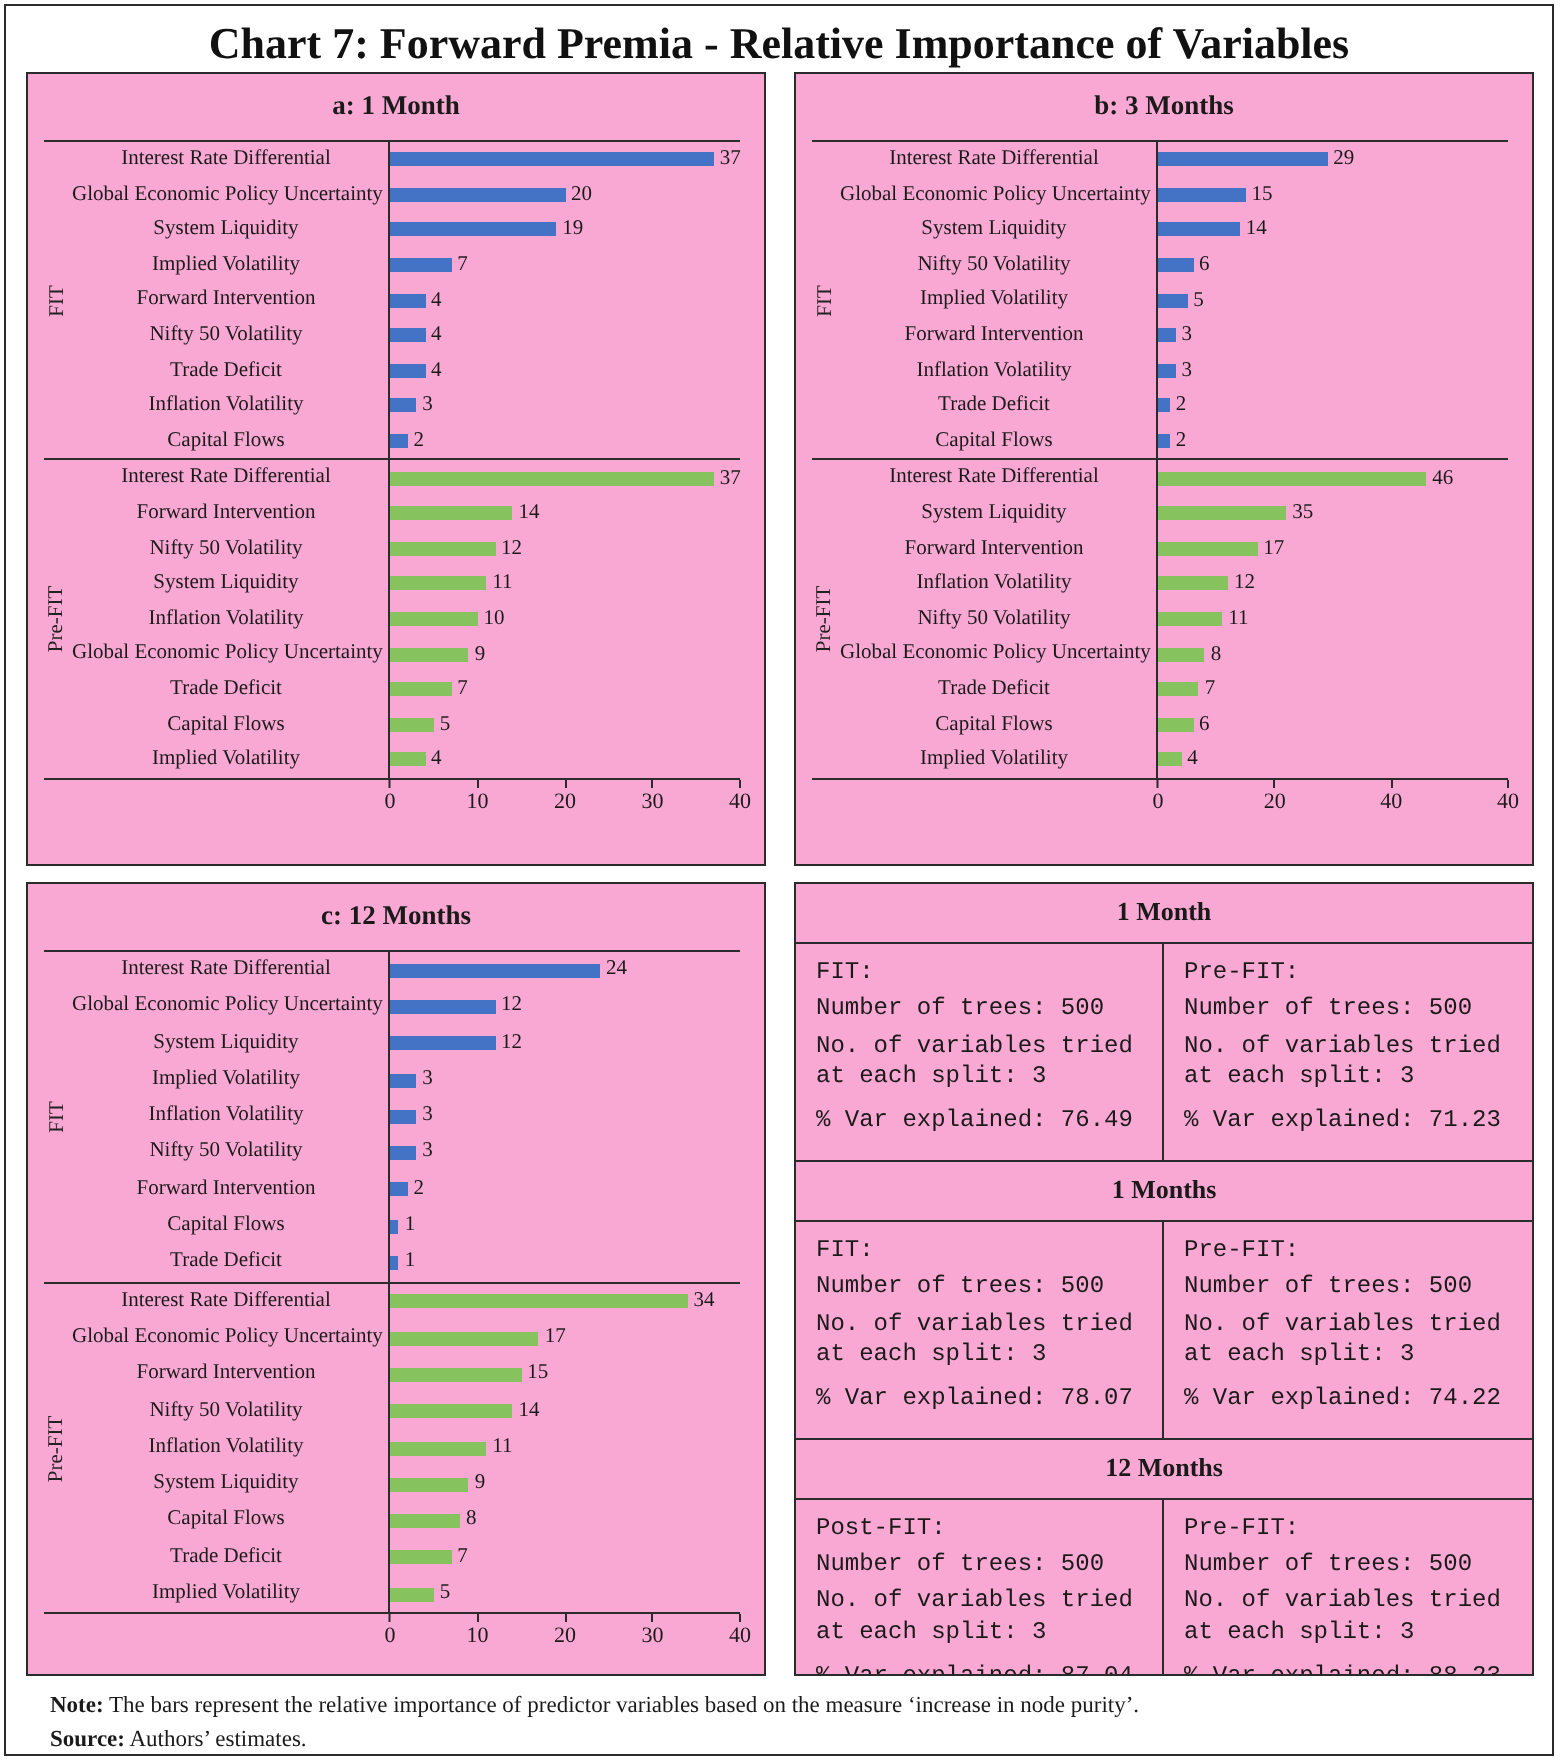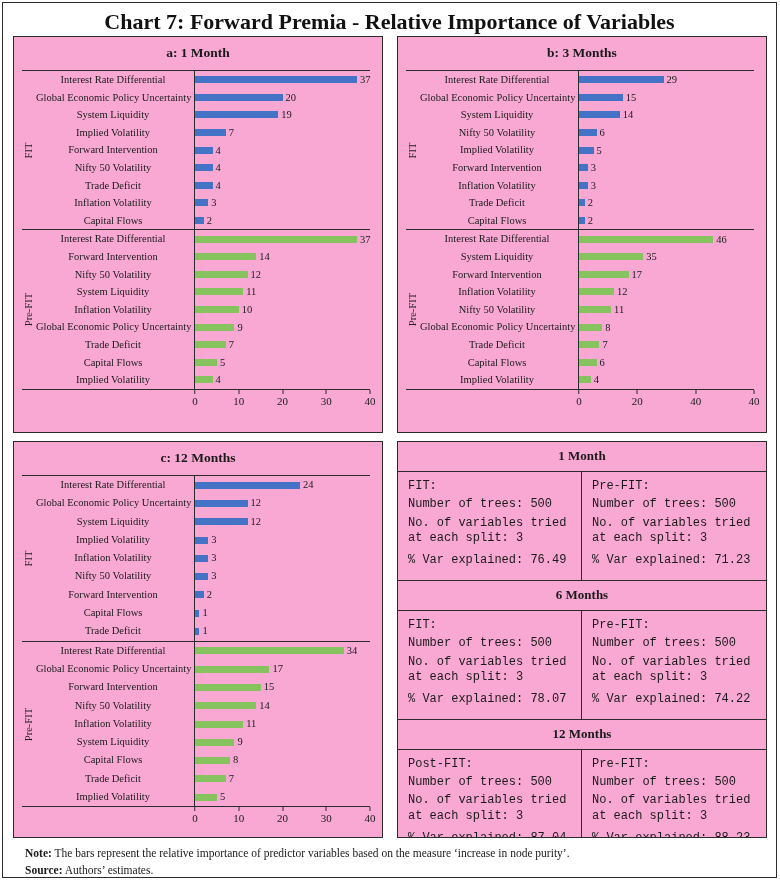--- a/index.html
+++ b/index.html
@@ -481,21 +481,21 @@
               </div>
               <div class="tcell c1">
                 <div class="tline h">Pre-FIT:</div>
                 <div class="tline">Number of trees: 500</div>
                 <div class="tline">No. of variables tried at each split: 3</div>
                 <div class="tline last">% Var explained: 71.23</div>
               </div>
             </div>
           </div>
           <div class="tsec">
-            <div class="tsec-title">6 Months</div>
+            <div class="tsec-title">1 Months</div>
             <div class="tsec-body">
               <div class="tcell c0">
                 <div class="tline h">FIT:</div>
                 <div class="tline">Number of trees: 500</div>
                 <div class="tline">No. of variables tried at each split: 3</div>
                 <div class="tline last">% Var explained: 78.07</div>
               </div>
               <div class="tcell c1">
                 <div class="tline h">Pre-FIT:</div>
                 <div class="tline">Number of trees: 500</div>

